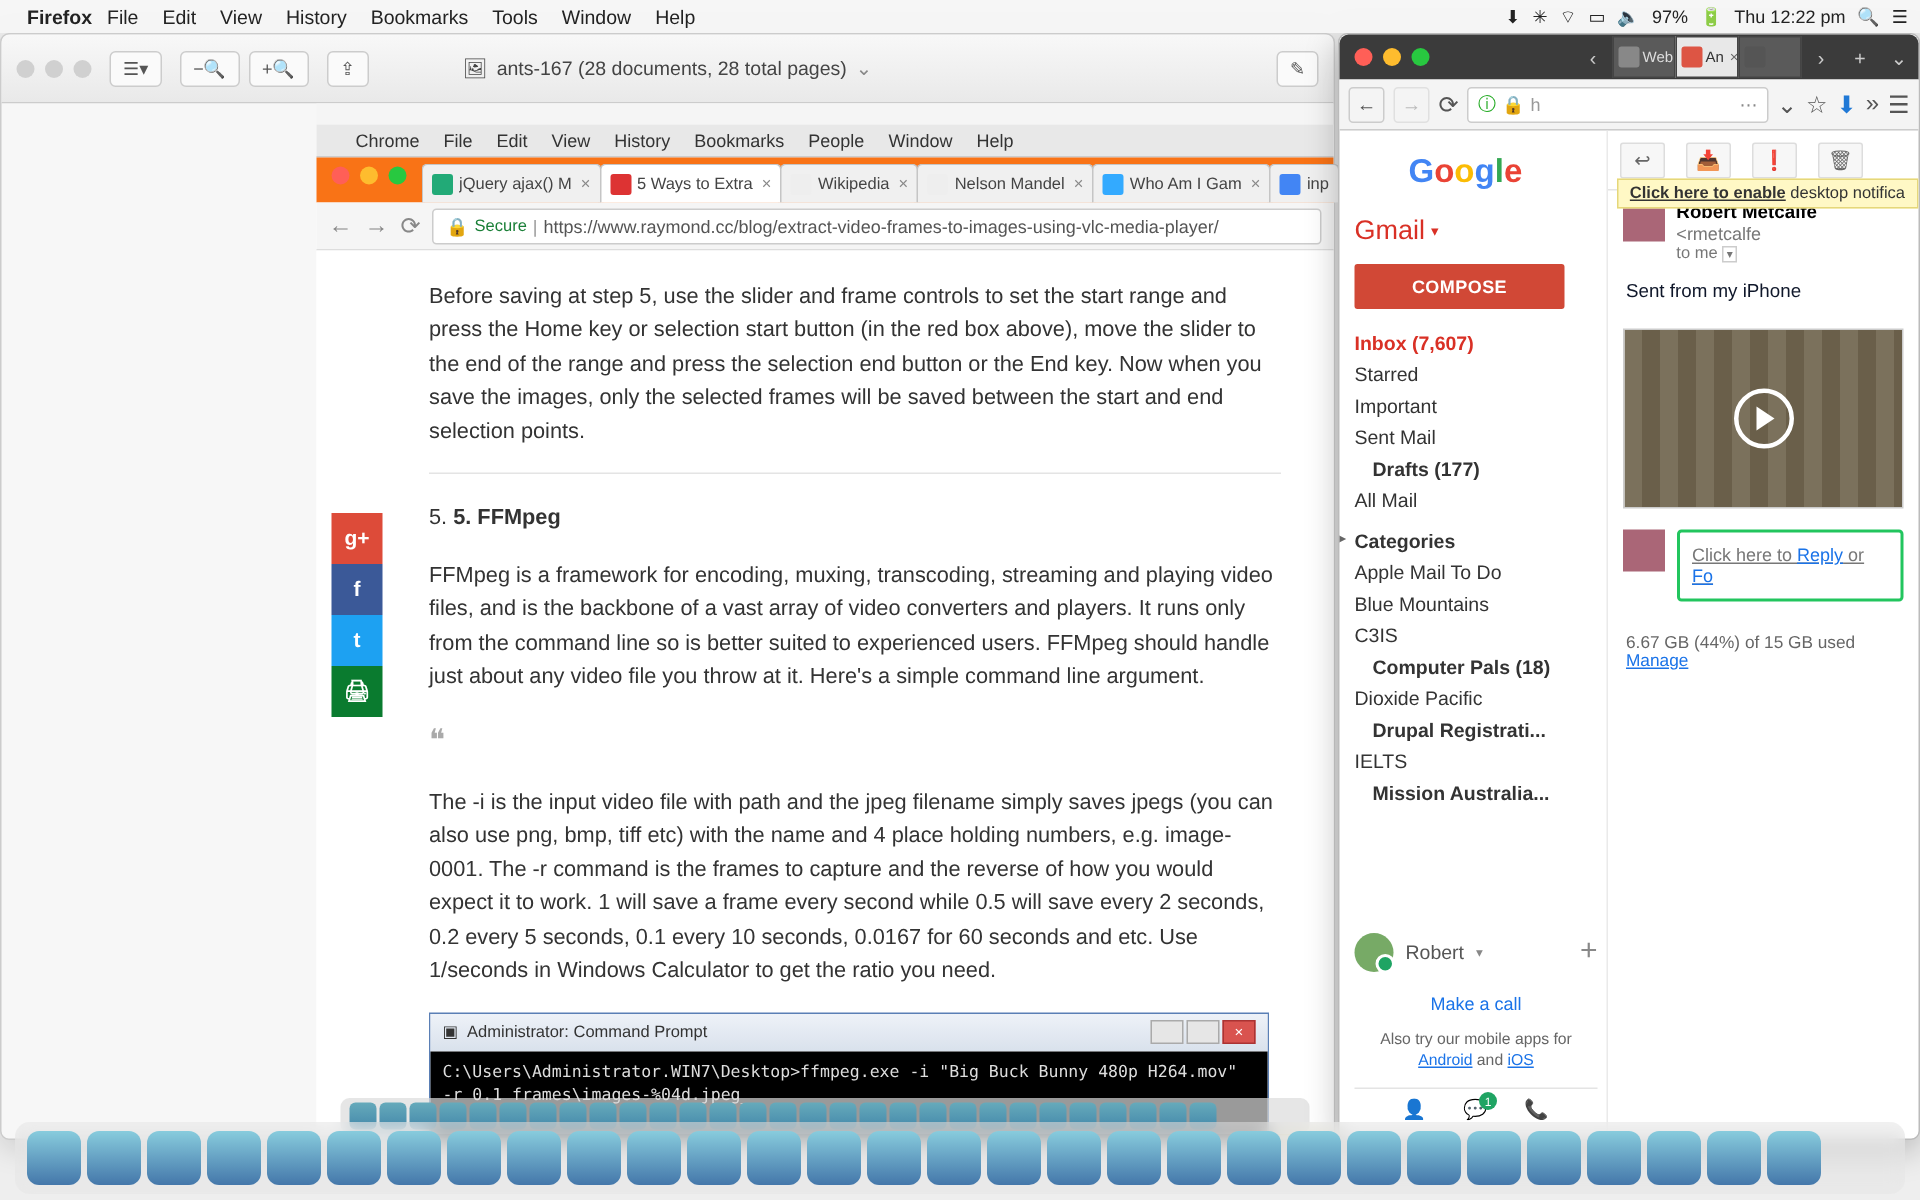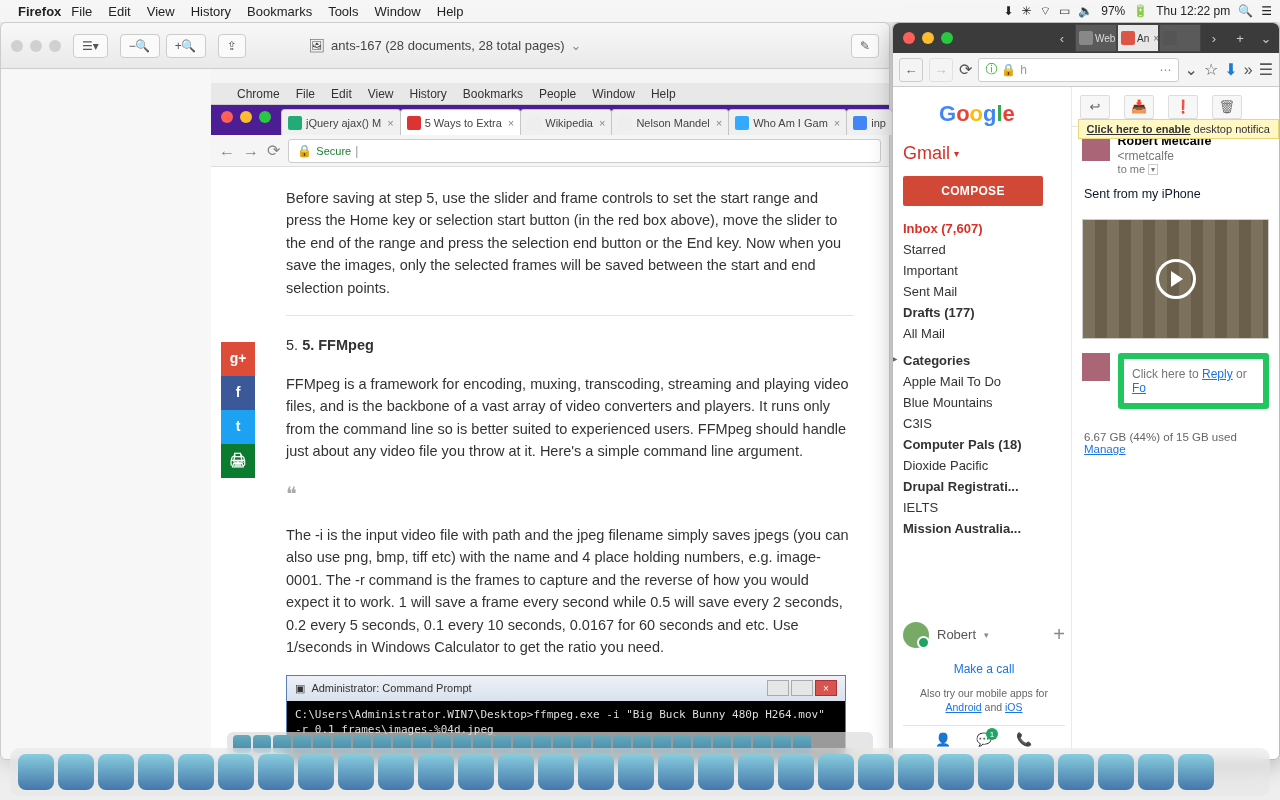--- a/index.html
+++ b/index.html
@@ -27,21 +27,21 @@
 .thumb.sel { outline:3px solid #3b82f6; outline-offset:1px; }
 .thumb-label { font-size:12px; color:#444; margin-bottom:14px; }
 .thumb-dark { background:#3a3a3a; }
 .thumb-dark::after { content:""; position:absolute; right:0; top:0; bottom:0; width:60%; background:#fff; }
 .preview-content { position:absolute; top:46px; left:210px; right:0; bottom:0; background:#f5f5f5; }
 
 
 .chrome-win { position:absolute; top:14px; left:0; right:0; bottom:0; background:#fff; }
 .chrome-menubar { height:22px; background:#e8e8e8; border-bottom:1px solid #ccc; display:flex; align-items:center; font-size:12px; color:#333; padding:0 10px; gap:16px; }
 .chrome-menubar .apple { font-size:13px; }
-.chrome-tabs { height:30px; background:#4c1d95; display:flex; align-items:flex-end; padding-left:6px;text-align:center; }
+.chrome-tabs { height:30px; background:#f97316; display:flex; align-items:flex-end; padding-left:6px;text-align:center; }
 .chrome-win .traffic { margin:0 10px 6px 4px; align-self:center; }
 .chrome-win .traffic .r{background:#ff5f57}.chrome-win .traffic .y{background:#febc2e}.chrome-win .traffic .g{background:#28c840}
 .ctab { height:26px; background:#f0f0f0; border:1px solid #c5c5c5; border-bottom:none; border-radius:4px 4px 0 0; padding:0 6px; font-size:11px; color:#444; display:flex; align-items:center; gap:4px; margin-right:-1px; max-width:130px; }
 .ctab .fav { width:14px; height:14px; background:#4a8; border-radius:2px; flex-shrink:0; }
 .ctab .x { color:#888; margin-left:2px; }
 .ctab.active { background:#fff; }
 .ctab span.t { white-space:nowrap; overflow:hidden; text-overflow:ellipsis; }
 .chrome-urlrow { height:32px; background:#f5f5f5; border-bottom:1px solid #ddd; display:flex; align-items:center; padding:0 8px; gap:8px; }
 .chrome-urlrow .nav { color:#888; font-size:16px; }
 .chrome-urlbar { flex:1; height:24px; border:1px solid #ccc; border-radius:3px; background:#fff; display:flex; align-items:center; padding:0 8px; font-size:12px; color:#555; gap:4px; }
@@ -81,21 +81,21 @@
 .notif-bar b { text-decoration:underline; }
 
 
 .gm-left { width:178px; border-right:none; padding:8px 6px 6px 10px; font-size:13px; color:#333; display:flex; flex-direction:column; }
 .gm-logo { font-size:22px; font-weight:700; padding:6px 0 10px;margin-left:36px; }
 .gm-logo .b{color:#4285F4}.gm-logo .r{color:#EA4335}.gm-logo .y{color:#FBBC05}.gm-logo .g{color:#34A853}
 .gm-brand { color:#d93025; font-size:18px; margin:6px 0 12px; display:flex; align-items:center; gap:4px; }
 .compose { background:#d14836; color:#fff; font-weight:bold; font-size:12px; padding:8px 0; text-align:center; width:140px; border-radius:2px; margin-bottom:12px; letter-spacing:.3px; }
 .gm-nav div { padding:3px 0; cursor:default; }
 .gm-nav .sel { color:#d93025; font-weight:bold; }
-.gm-nav .bold { font-weight:bold; }
+.gm-nav .bold { font-weight:bold;margin-left:12px; }
 .gm-cat { margin-top:6px; font-weight:bold; position:relative; }
 .gm-cat::before { content:"▸"; position:absolute; left:-11px; font-size:10px; color:#666; }
 .gm-user { margin-top:auto; display:flex; align-items:center; gap:8px; padding:8px 0; font-size:13px; color:#555;}
 .gm-user .av { width:26px; height:26px; border-radius:50%; background:#7a6; position:relative; }
 .gm-user .av::after { content:""; position:absolute; right:-1px; bottom:-1px; width:9px; height:9px; background:#1fa463; border:2px solid #fff; border-radius:50%; }
 .gm-plus { margin-left:auto; font-size:20px; color:#888; }
 .gm-make { text-align:center; font-size:12px; color:#1a73e8; padding:6px 0; }
 .gm-also { text-align:center; font-size:10.5px; color:#666; padding:4px 6px 10px; line-height:1.4; }
 .gm-also a { color:#1a73e8; text-decoration:underline; }
 .gm-bottom-ic { display:flex; justify-content:space-around; padding:6px 20px; border-top:1px solid #e4e4e4; color:#777; }
@@ -112,21 +112,21 @@
 .gm-from { padding:6px 10px; display:flex; gap:8px; }
 .gm-from .av { width:28px; height:28px; background:#a67; }
 .gm-from .nm { font-weight:bold; font-size:12.5px; }
 .gm-from .to { font-size:11px; color:#777; display:flex; align-items:center; gap:3px; }
 .gm-msgbody { padding:6px 12px; font-size:12.5px; color:#0f172a; }
 .gm-video { margin:12px 10px 0; height:120px; background:#6b6050; position:relative; border:1px solid #ccc; background:repeating-linear-gradient(90deg,#7b715c 0 12px,#6a5f4a 12px 24px); }
 .gm-video .play { position:absolute; top:50%; left:50%; width:40px; height:40px; transform:translate(-50%,-50%); border:3px solid #fff; border-radius:50%; display:flex; align-items:center; justify-content:center; }
 .gm-video .play::after { content:""; border-left:12px solid #fff; border-top:8px solid transparent; border-bottom:8px solid transparent; margin-left:3px; }
 .gm-reply { margin:14px 10px; display:flex; gap:8px; }
 .gm-reply .av { width:28px; height:28px; background:#a67; flex-shrink:0; }
-.gm-reply .box { flex:1; border:6px solid #22c55e; border-radius:3px; padding:8px; font-size:12px; color:#777; }
+.gm-reply .box { flex:1; border:2px solid #22c55e; border-radius:3px; padding:8px; font-size:12px; color:#777;text-decoration:underline; }
 .gm-reply .box a { color:#1a73e8; text-decoration:underline; }
 .gm-quota { padding:8px 12px; font-size:11.5px; color:#666; }
 .gm-quota a { color:#1a73e8; text-decoration:underline; }
 
 
 .dock { position:absolute; left:10px; right:10px; bottom:4px; height:48px; background:rgba(230,230,230,.55); border-radius:10px; display:flex; align-items:center; padding:0 8px; gap:4px; backdrop-filter:blur(6px); z-index:200; }
 .dock span { width:36px; height:36px; border-radius:8px; background:linear-gradient(#8cd,#47a); }
 </style>
 </head>
 <body>
@@ -235,20 +235,21 @@
           </div>
       </div>
       <div class="chrome-urlrow">
         <span class="nav">←</span>
         <span class="nav">→</span>
         <span class="nav">⟳</span>
         <div class="chrome-urlbar">
           <span style="color:#1a7f37">🔒</span>
           <span class="secure">Secure</span>
           <span style="color:#999">|</span>
+          <span>https://www.raymond.cc/blog/extract-video-frames-to-images-using-vlc-media-player/</span>
         </div>
       </div>
       <div class="chrome-body">
         <div class="share-col">
           <div class="sc-g">g+</div>
           <div class="sc-f">f</div>
           <div class="sc-t">t</div>
           <div class="sc-p">🖨</div>
         </div>
         <p>Before saving at step 5, use the slider and frame controls to set the start range and press the Home key or selection start button (in the red box above), move the slider to the end of the range and press the selection end button or the End key. Now when you save the images, only the selected frames will be saved between the start and end selection points.</p>

